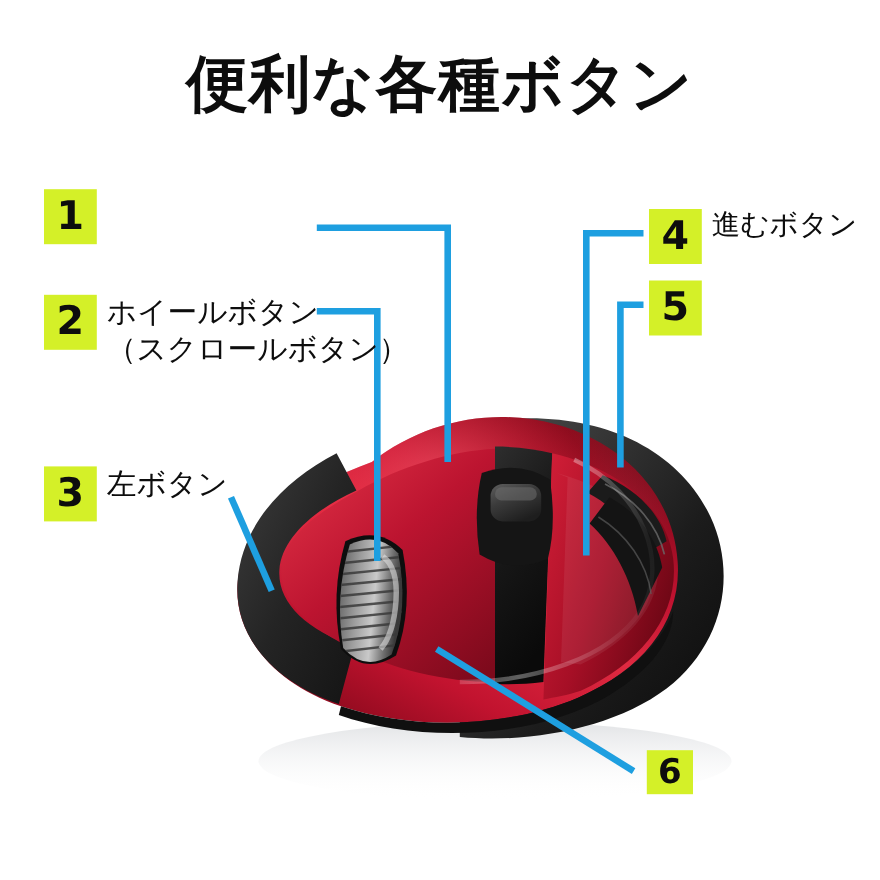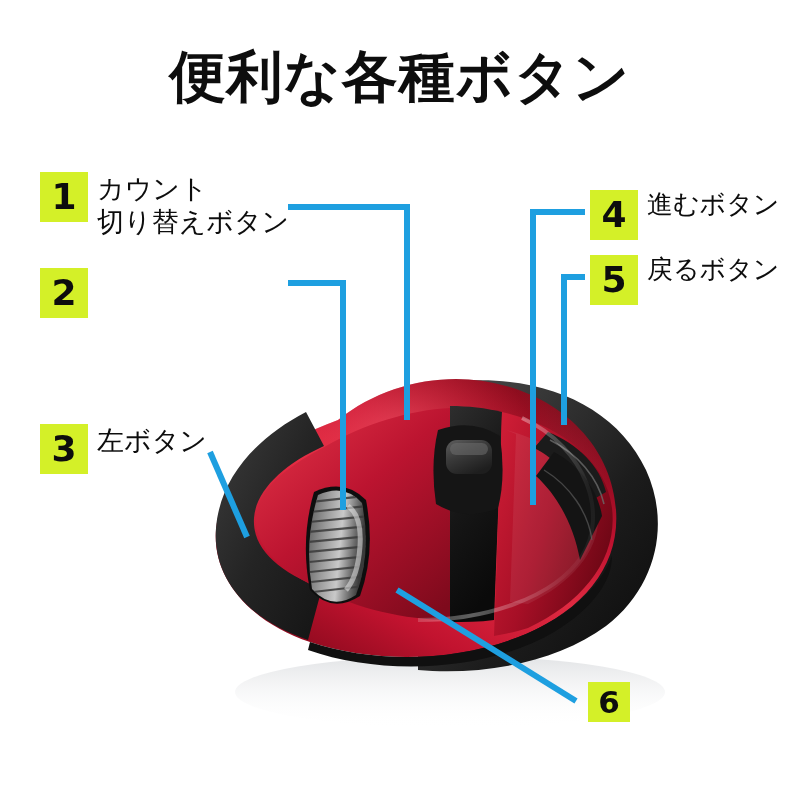--- a/index.html
+++ b/index.html
@@ -238,40 +238,39 @@
       <polyline points="585,212 533,212 533,505"></polyline>
 
       <polyline points="585,277 564,277 564,425"></polyline>
 
       <line x1="397" y1="590" x2="576" y2="701"></line>
     </g>
   </svg>
 
   <div class="callout" style="left:40px; top:172px;">
     <div class="badge">1</div>
-    <div class="label">カウント
-切り替えボタン</div>
   </div>
 
   <div class="callout" style="left:40px; top:268px;">
     <div class="badge">2</div>
+    <div class="label">ホイールボタン
+（スクロールボタン）</div>
   </div>
 
   <div class="callout" style="left:40px; top:424px;">
     <div class="badge">3</div>
     <div class="label">左ボタン</div>
   </div>
 
   <div class="callout" style="left:590px; top:190px;">
     <div class="badge">4</div>
     <div class="label sm">進むボタン</div>
   </div>
 
   <div class="callout" style="left:590px; top:255px;">
     <div class="badge">5</div>
-    <div class="label sm">戻るボタン</div>
   </div>
 
   <div class="callout" style="left:588px; top:682px;">
     <div class="badge small">6</div>
   </div>
 
 </div>
 
 </body></html>

